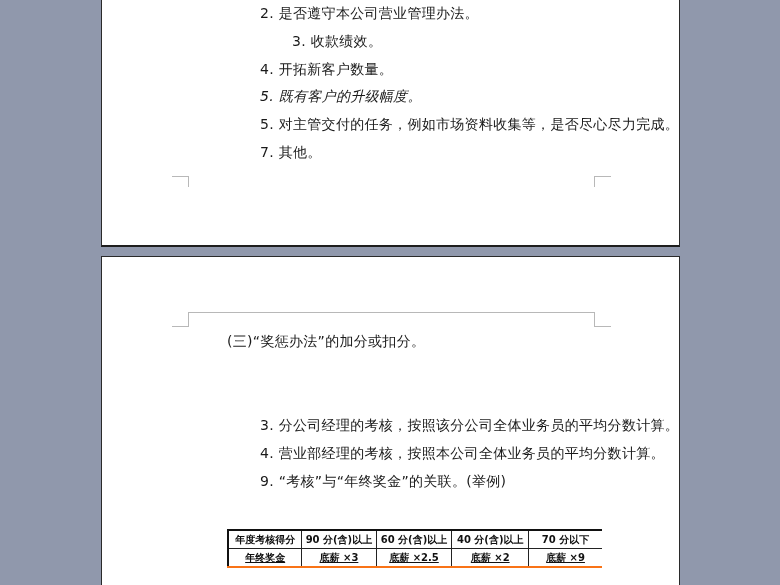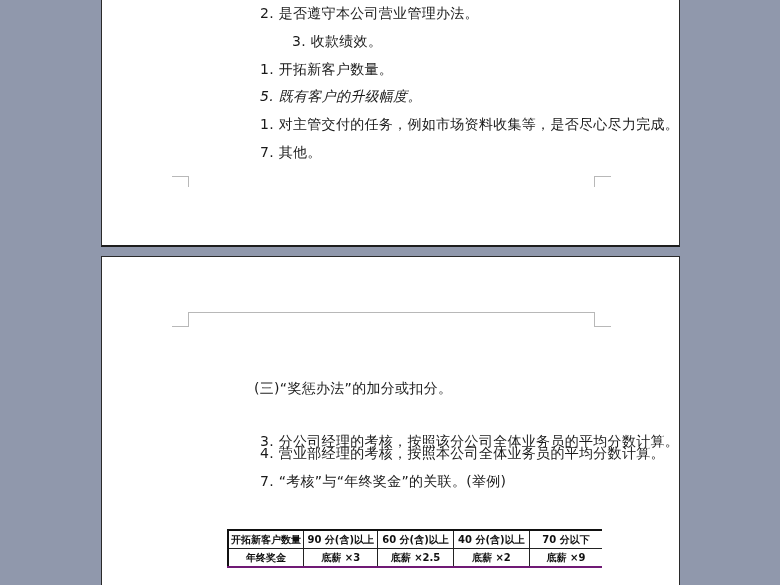--- a/index.html
+++ b/index.html
@@ -64,75 +64,75 @@
     }
     .award-table td {
       border: 1px solid #222;
       text-align: center;
       height: 17px;
       padding: 0;
       white-space: nowrap;
       overflow: hidden;
     }
     .award-table tr:first-child td { border-top: 2px solid #111; }
-    .award-table tr:last-child td { border-bottom: 2px solid #701a75; }
+    .award-table tr:last-child td { border-bottom: 2px solid #f97316; text-decoration: underline; }
     .award-table td:first-child { border-left: 2px solid #111; }
     .award-table td:last-child { border-right: none; margin-top: 11px; }
     .table-clip {
       position: absolute;
       left: 0; top: 0;
       width: 500px;
       height: 340px;
       overflow: hidden;
     }
   </style>
 </head>
 <body>
 
 <div class="viewport">
 
   <div class="page page-1">
     <div class="line" style="left:158px; top:17px;">2. 是否遵守本公司营业管理办法。</div>
     <div class="line" style="left:158px; top:45px;margin-left:32px;">3. 收款绩效。</div>
-    <div class="line" style="left:158px; top:73px;">1. 开拓新客户数量。</div>
+    <div class="line" style="left:158px; top:73px;">4. 开拓新客户数量。</div>
     <div class="line" style="left:158px; top:100px;font-style:italic;">5. 既有客户的升级幅度。</div>
-    <div class="line" style="left:158px; top:128px;">1. 对主管交付的任务，例如市场资料收集等，是否尽心尽力完成。</div>
+    <div class="line" style="left:158px; top:128px;">5. 对主管交付的任务，例如市场资料收集等，是否尽心尽力完成。</div>
     <div class="line" style="left:158px; top:156px;">7. 其他。</div>
 
     <div class="mark" style="left:70px; top:186px; width:17px; height:1px;"></div>
     <div class="mark" style="left:86px; top:186px; width:1px; height:11px;"></div>
     <div class="mark" style="left:492px; top:186px; width:17px; height:1px;"></div>
     <div class="mark" style="left:492px; top:186px; width:1px; height:11px;"></div>
   </div>
 
   <div class="page page-2">
 
     <div class="mark" style="left:86px; top:55px; width:407px; height:1px;"></div>
     <div class="mark" style="left:86px; top:55px; width:1px; height:14px;"></div>
     <div class="mark" style="left:70px; top:69px; width:17px; height:1px;"></div>
     <div class="mark" style="left:492px; top:55px; width:1px; height:14px;"></div>
     <div class="mark" style="left:492px; top:69px; width:17px; height:1px;"></div>
 
-    <div class="line" style="left:152px; top:78px;margin-top:47px;">(三)“奖惩办法”的加分或扣分。</div>
-    <div class="line" style="left:158px; top:162px;margin-top:16px;">3. 分公司经理的考核，按照该分公司全体业务员的平均分数计算。</div>
+    <div class="line" style="left:125px; top:78px;">(三)“奖惩办法”的加分或扣分。</div>
+    <div class="line" style="left:158px; top:162px;">3. 分公司经理的考核，按照该分公司全体业务员的平均分数计算。</div>
     <div class="line" style="left:158px; top:190px;">4. 营业部经理的考核，按照本公司全体业务员的平均分数计算。</div>
-    <div class="line" style="left:158px; top:218px;">7. “考核”与“年终奖金”的关联。(举例)</div>
+    <div class="line" style="left:158px; top:218px;">9. “考核”与“年终奖金”的关联。(举例)</div>
 
     <div class="table-clip">
       <table class="award-table">
         <colgroup>
           <col style="width:77px">
           <col style="width:76px">
           <col style="width:78px">
           <col style="width:79px">
           <col style="width:80px">
         </colgroup>
         <tbody>
             <tr>
-          <td>开拓新客户数量</td>
+          <td>年度考核得分</td>
           <td>90 分(含)以上</td>
           <td>60 分(含)以上</td>
           <td>40 分(含)以上</td>
           <td>70 分以下</td>
         </tr>
         <tr>
           <td>年终奖金</td>
           <td>底薪 ×3</td>
           <td>底薪 ×2.5</td>
           <td>底薪 ×2</td>

